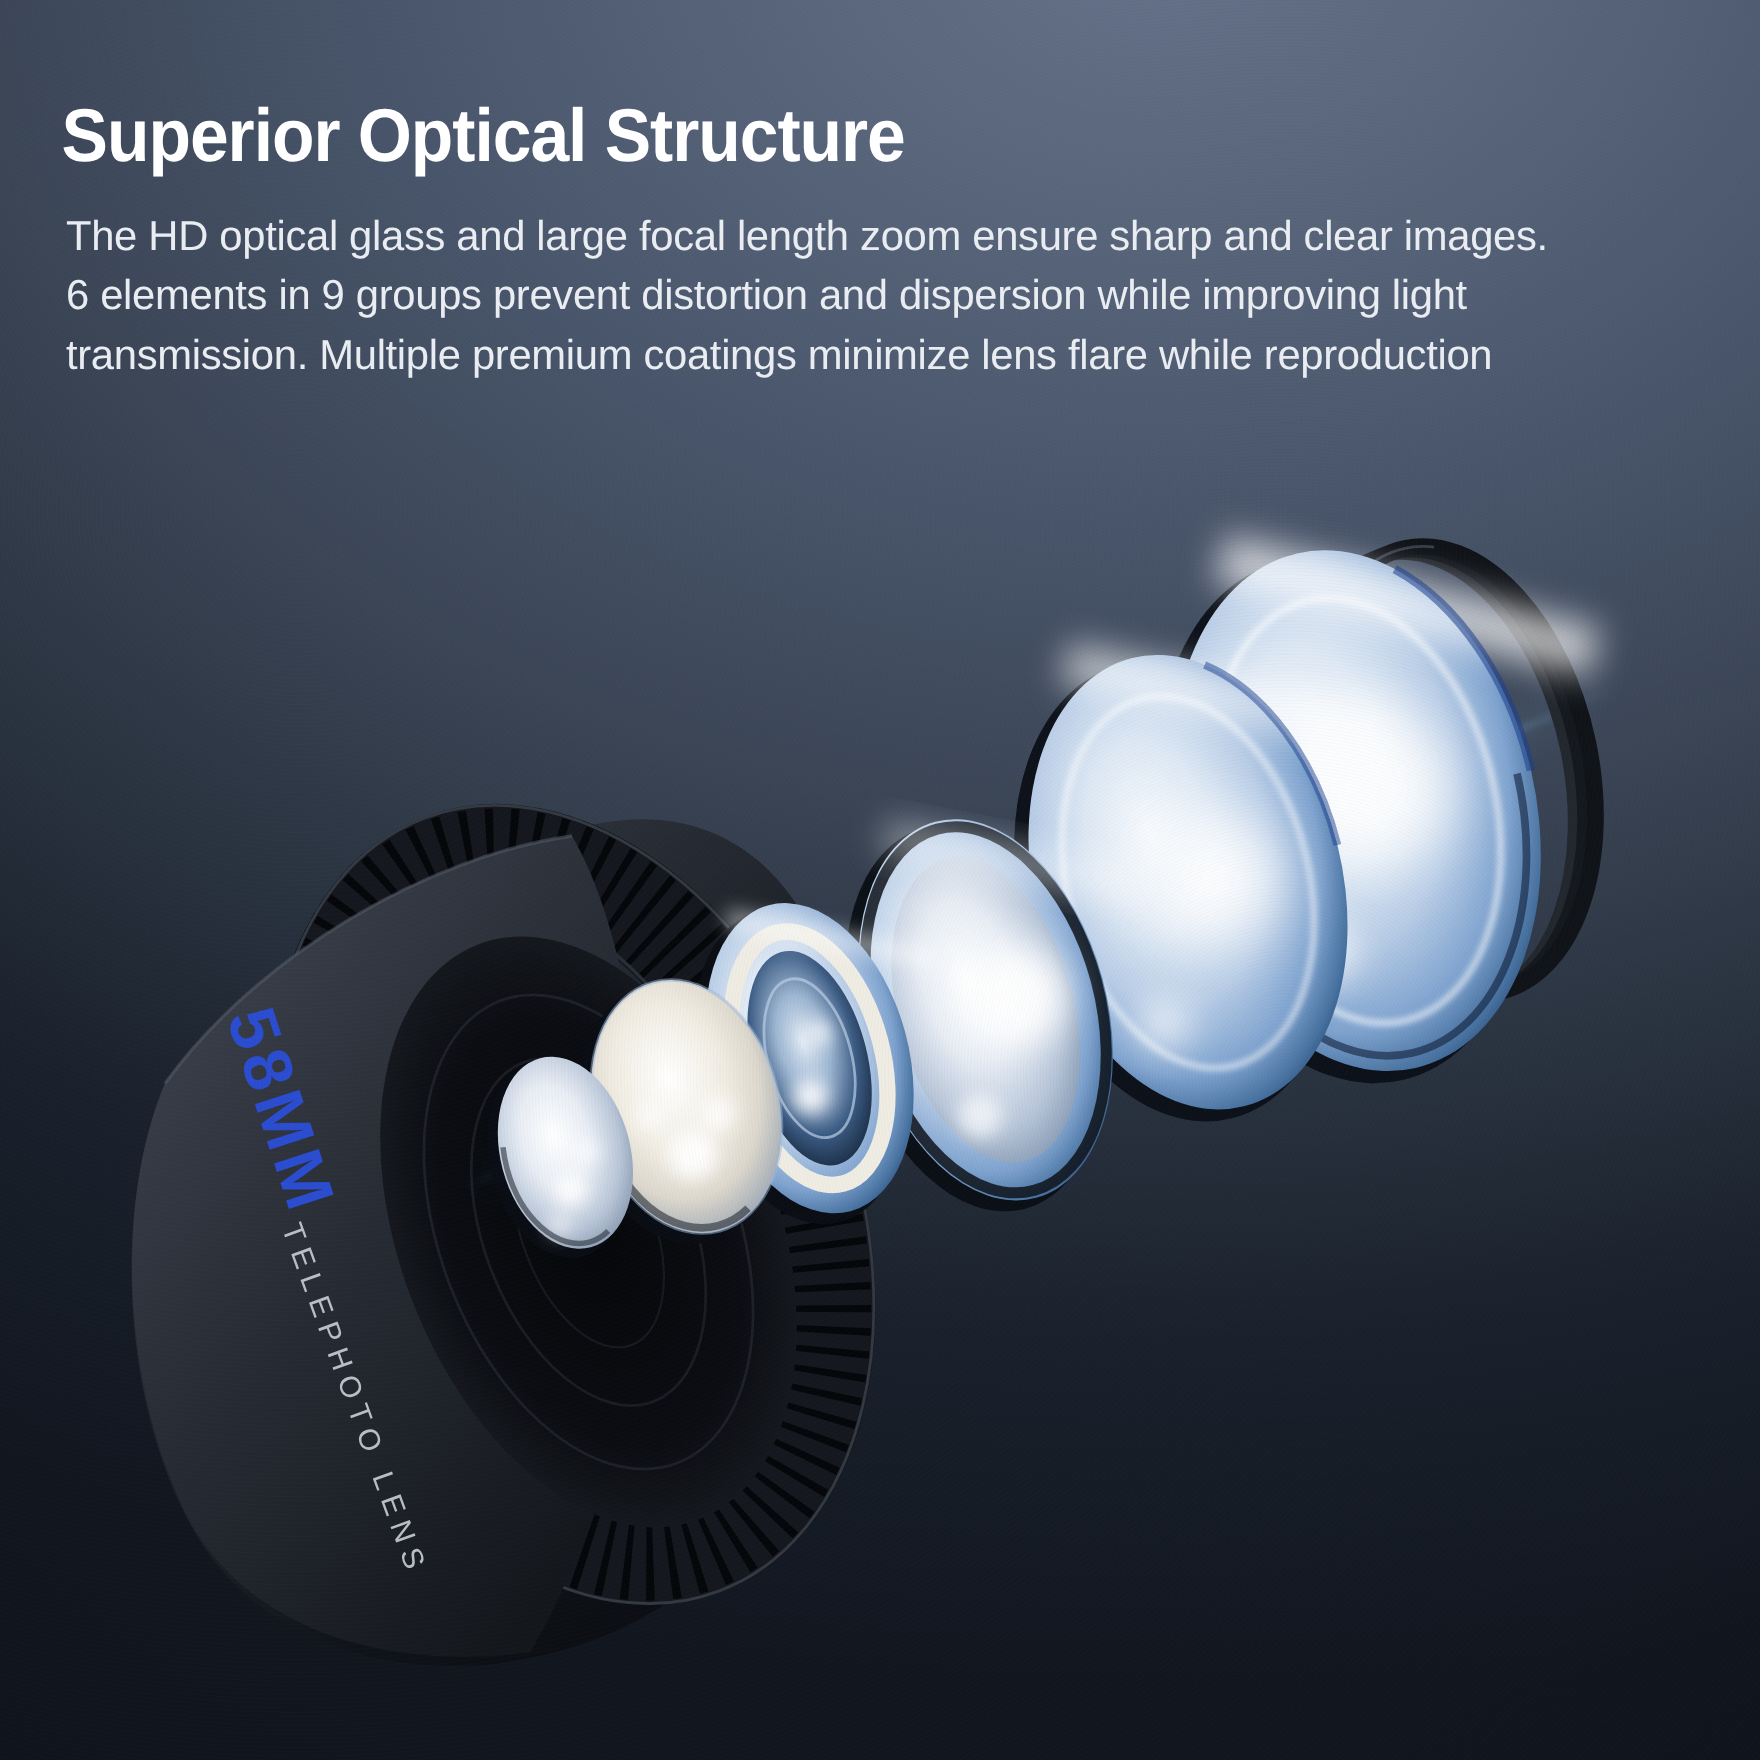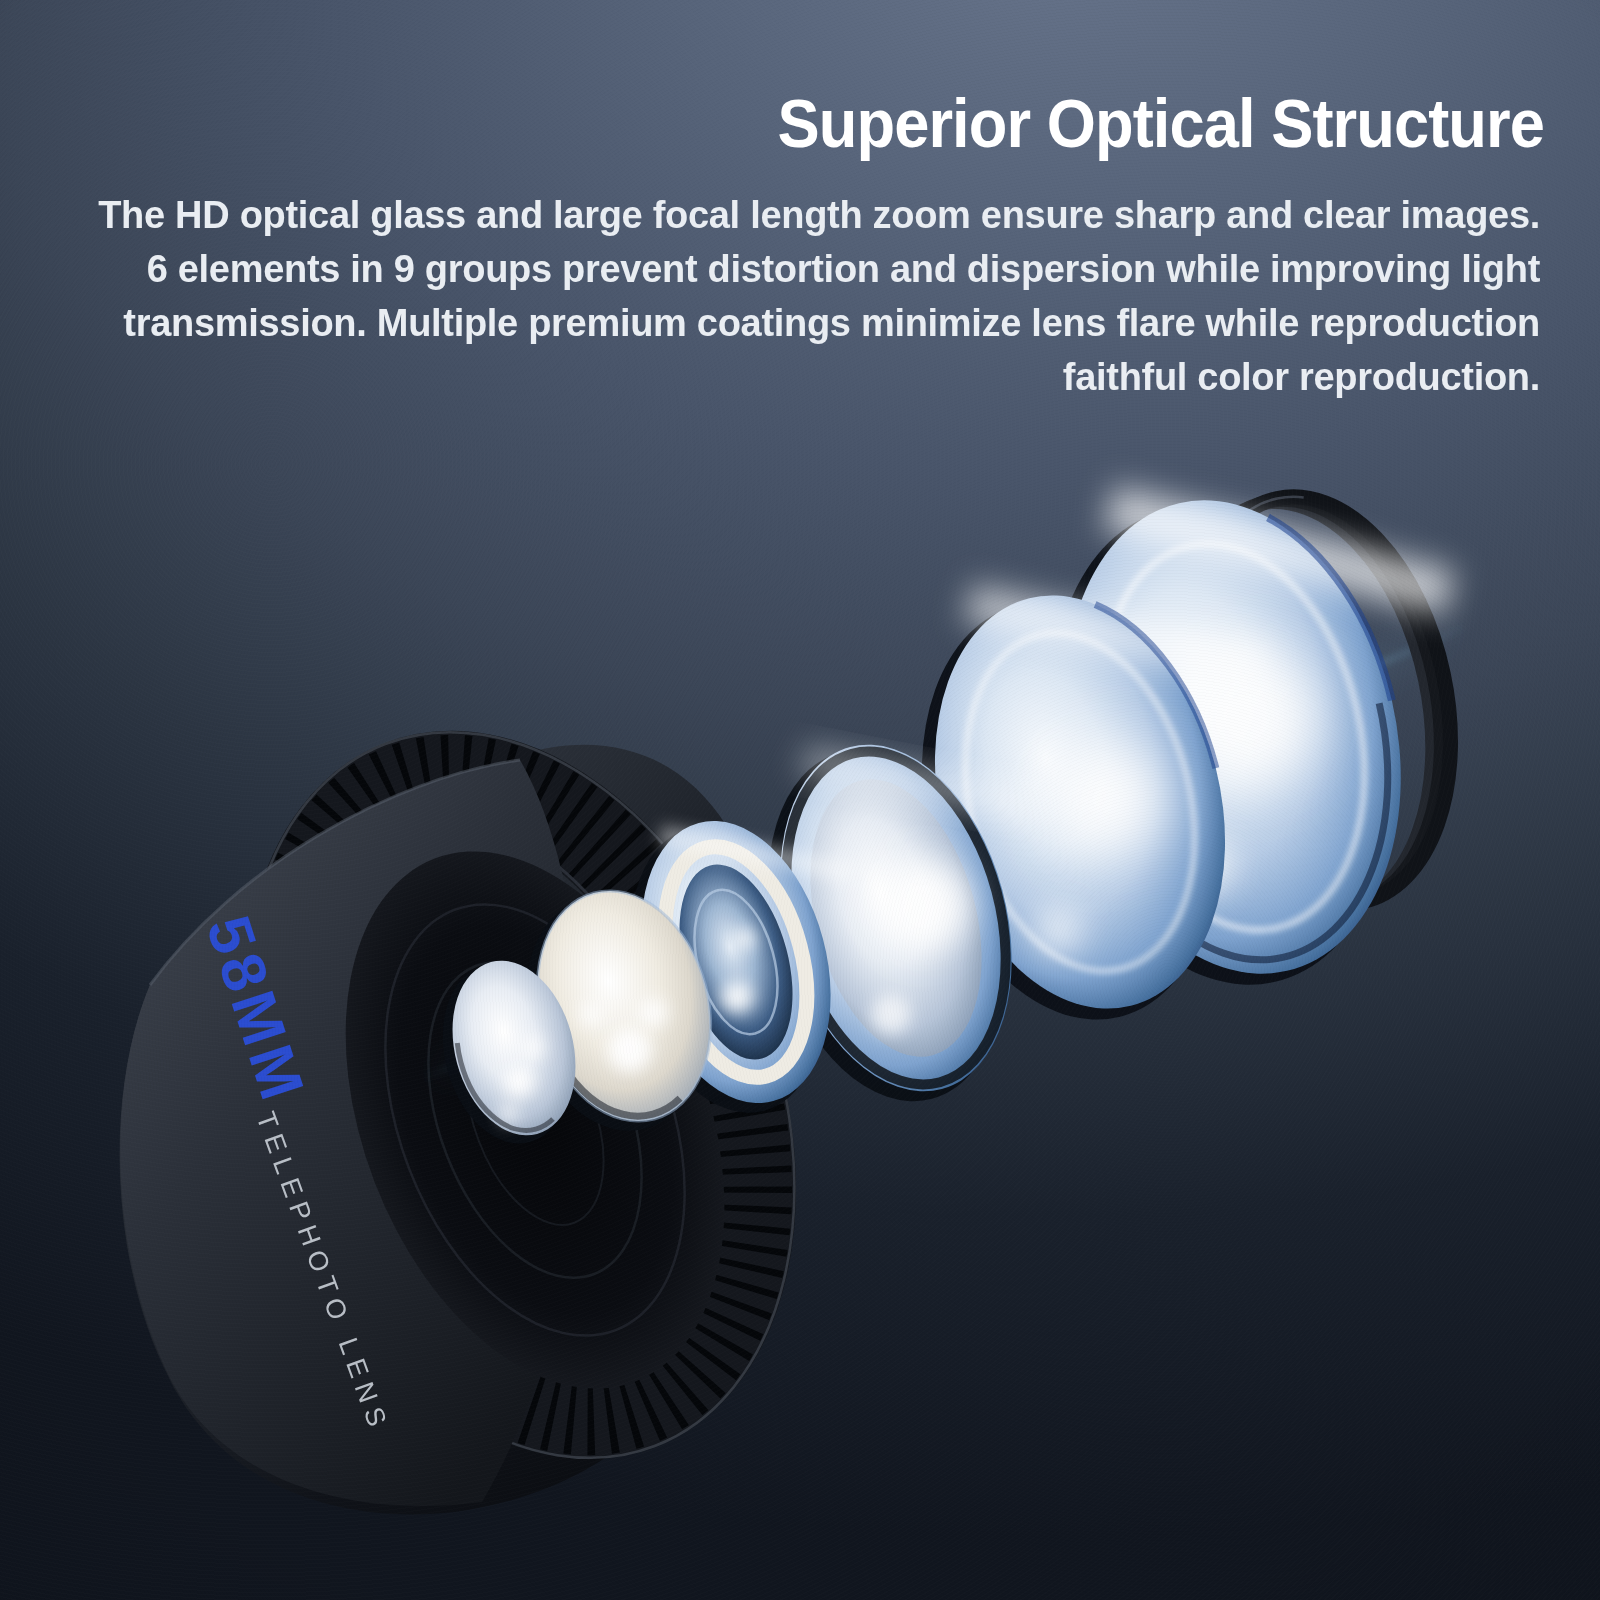--- a/index.html
+++ b/index.html
@@ -14,44 +14,43 @@
   .grain{
     position:absolute;inset:0;pointer-events:none;opacity:.5;
     background-image:
       repeating-radial-gradient(circle at 17% 29%, rgba(255,255,255,.02) 0 1px, transparent 1px 4px),
       repeating-radial-gradient(circle at 73% 61%, rgba(0,0,0,.03) 0 1px, transparent 1px 3px);
   }
   .vignette{
     position:absolute;inset:0;pointer-events:none;
     background:radial-gradient(120% 110% at 50% 42%, transparent 55%, rgba(5,8,14,.38) 100%);
   }
-  header{position:absolute;top:0;left:0;width:100%;text-align:right;z-index:5;}
+  header{position:absolute;top:0;left:0;width:100%;text-align:left;z-index:5;}
   h1{
     margin:84px 0 0;color:#ffffff;font-size:68px;font-weight:700;
     letter-spacing:-1px;transform:scaleX(.93);transform-origin:50% 50%;
   }
   .desc{
     margin:26px auto 0;width:1480px;color:#e9edf2;
-    font-size:38px;line-height:54px;font-weight:700;letter-spacing:-.3px;
+    font-size:38px;line-height:54px;font-weight:400;letter-spacing:-.3px;
   }
   .desc span{display:block;}
   svg.scene{position:absolute;inset:0;display:block;}
 </style>
 </head>
 <body>
 
 <div class="canvas">
 
   <header>
     <h1>Superior Optical Structure</h1>
     <p class="desc">
       <span>The HD optical glass and large focal length zoom ensure sharp and clear images.</span>
       <span>6 elements in 9 groups prevent distortion and dispersion while improving light</span>
       <span>transmission. Multiple premium coatings minimize lens flare while reproduction</span>
-      <span>faithful color reproduction.</span>
     </p>
   </header>
 
   <svg class="scene" viewBox="0 0 1600 1600">
     <defs>
       <radialGradient id="gBlue" cx="42%" cy="38%" r="68%">
         <stop offset="0%" stop-color="#f7fafd"></stop>
         <stop offset="30%" stop-color="#dde8f4"></stop>
         <stop offset="55%" stop-color="#b7cce6"></stop>
         <stop offset="78%" stop-color="#7fa3cf"></stop>

